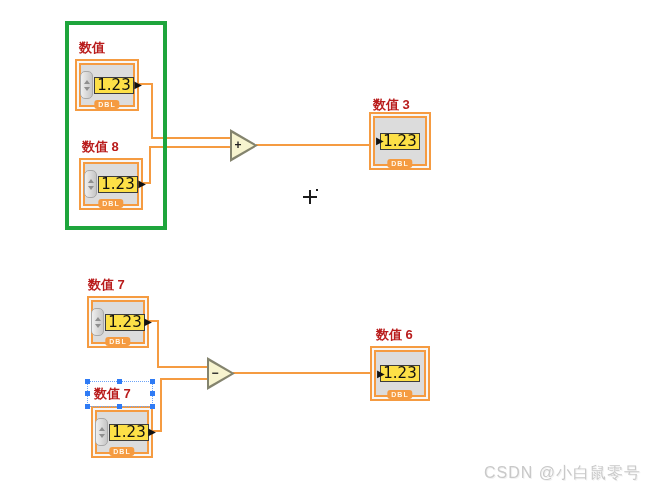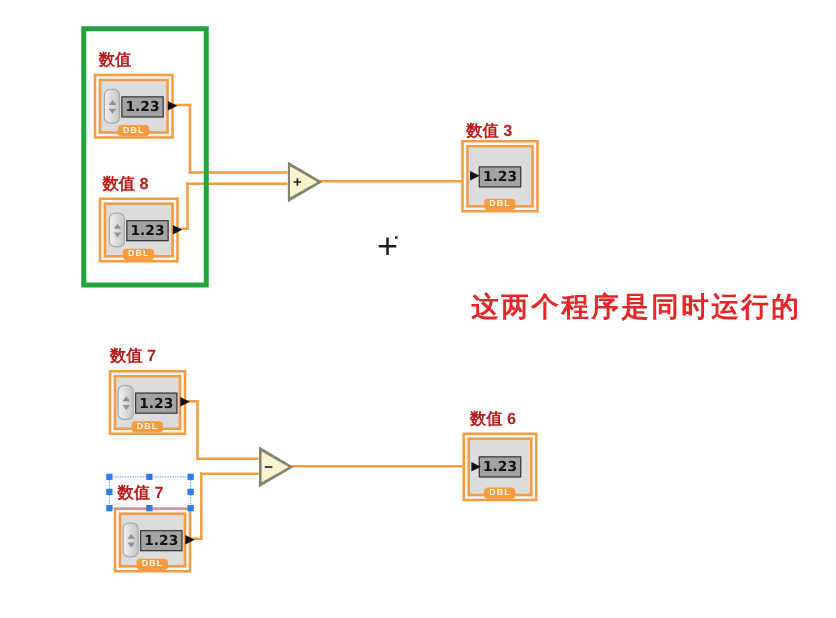--- a/index.html
+++ b/index.html
@@ -36,22 +36,22 @@
   }
   .spinner{
     width:11px;height:26px;border:1px solid #a8a8a8;border-radius:5px;
     background:linear-gradient(90deg,#efefef,#c6c6c6);
     display:flex;flex-direction:column;align-items:center;justify-content:center;gap:3px;
     flex:0 0 auto;
   }
   .tri-up{width:0;height:0;border-left:3px solid transparent;border-right:3px solid transparent;border-bottom:4px solid #8f8f8f;}
   .tri-down{width:0;height:0;border-left:3px solid transparent;border-right:3px solid transparent;border-top:4px solid #8f8f8f;}
   .value-box{
-    background:#a3a3a3;border:1px solid #3c3c3c;color:#111;
-    font-family:"DejaVu Sans",sans-serif;font-size:11px;font-weight:bold;
+    background:#fde047;border:1px solid #3c3c3c;color:#111;
+    font-family:"DejaVu Sans",sans-serif;font-size:15px;font-weight:normal;
     line-height:15px;padding:0 2px;flex:0 0 auto;
   }
   .type-tag{
     position:absolute;left:50%;bottom:-4px;transform:translateX(-50%);
     background:#f59b41;color:#fff7ea;font-size:7px;font-weight:bold;
     line-height:9px;padding:0 4px;border-radius:3px;letter-spacing:1px;z-index:13;
   }
   .arrow-out{
     position:absolute;right:-9px;top:50%;transform:translateY(-50%);
     font-size:10px;color:#111;line-height:10px;z-index:14;
@@ -87,21 +87,21 @@
   .cursor .ch{position:absolute;left:1px;top:7px;width:14px;height:2px;background:#1c1c1c;}
   .cursor .dot{position:absolute;right:1px;top:0;width:2px;height:2px;background:#1c1c1c;}
 </style>
 </head>
 <body>
 
 <div id="canvas">
 
   <div class="green-rect"></div>
 
-  <div class="note note-red">这两个程序是同时运行的</div>
+  <div class="watermark">CSDN @小白鼠零号</div>
 
   <div class="wire" style="left:138px;top:83px;width:15px;height:2px;"></div>
   <div class="wire" style="left:151px;top:83px;width:2px;height:56px;"></div>
   <div class="wire" style="left:151px;top:137px;width:79px;height:2px;"></div>
   <div class="wire" style="left:142px;top:182px;width:9px;height:2px;"></div>
   <div class="wire" style="left:149px;top:146px;width:2px;height:38px;"></div>
   <div class="wire" style="left:149px;top:146px;width:81px;height:2px;"></div>
   <div class="wire" style="left:256px;top:144px;width:113px;height:2px;"></div>
 
   <div class="wire" style="left:148px;top:320px;width:11px;height:2px;"></div>

